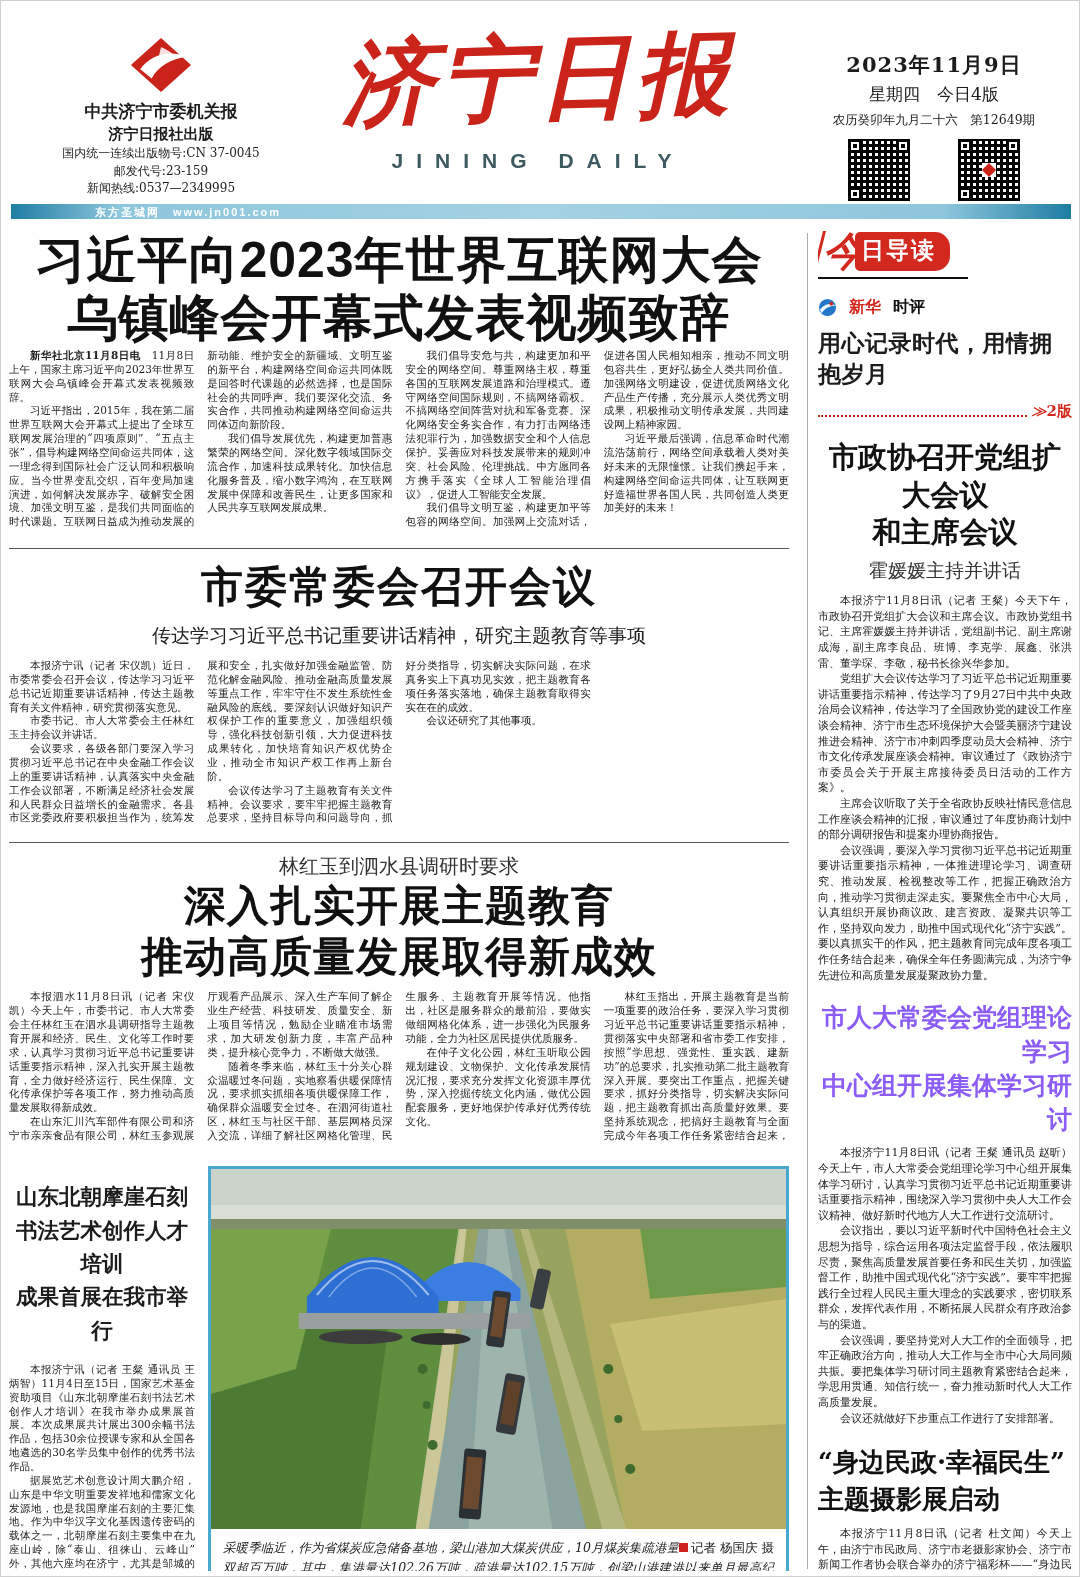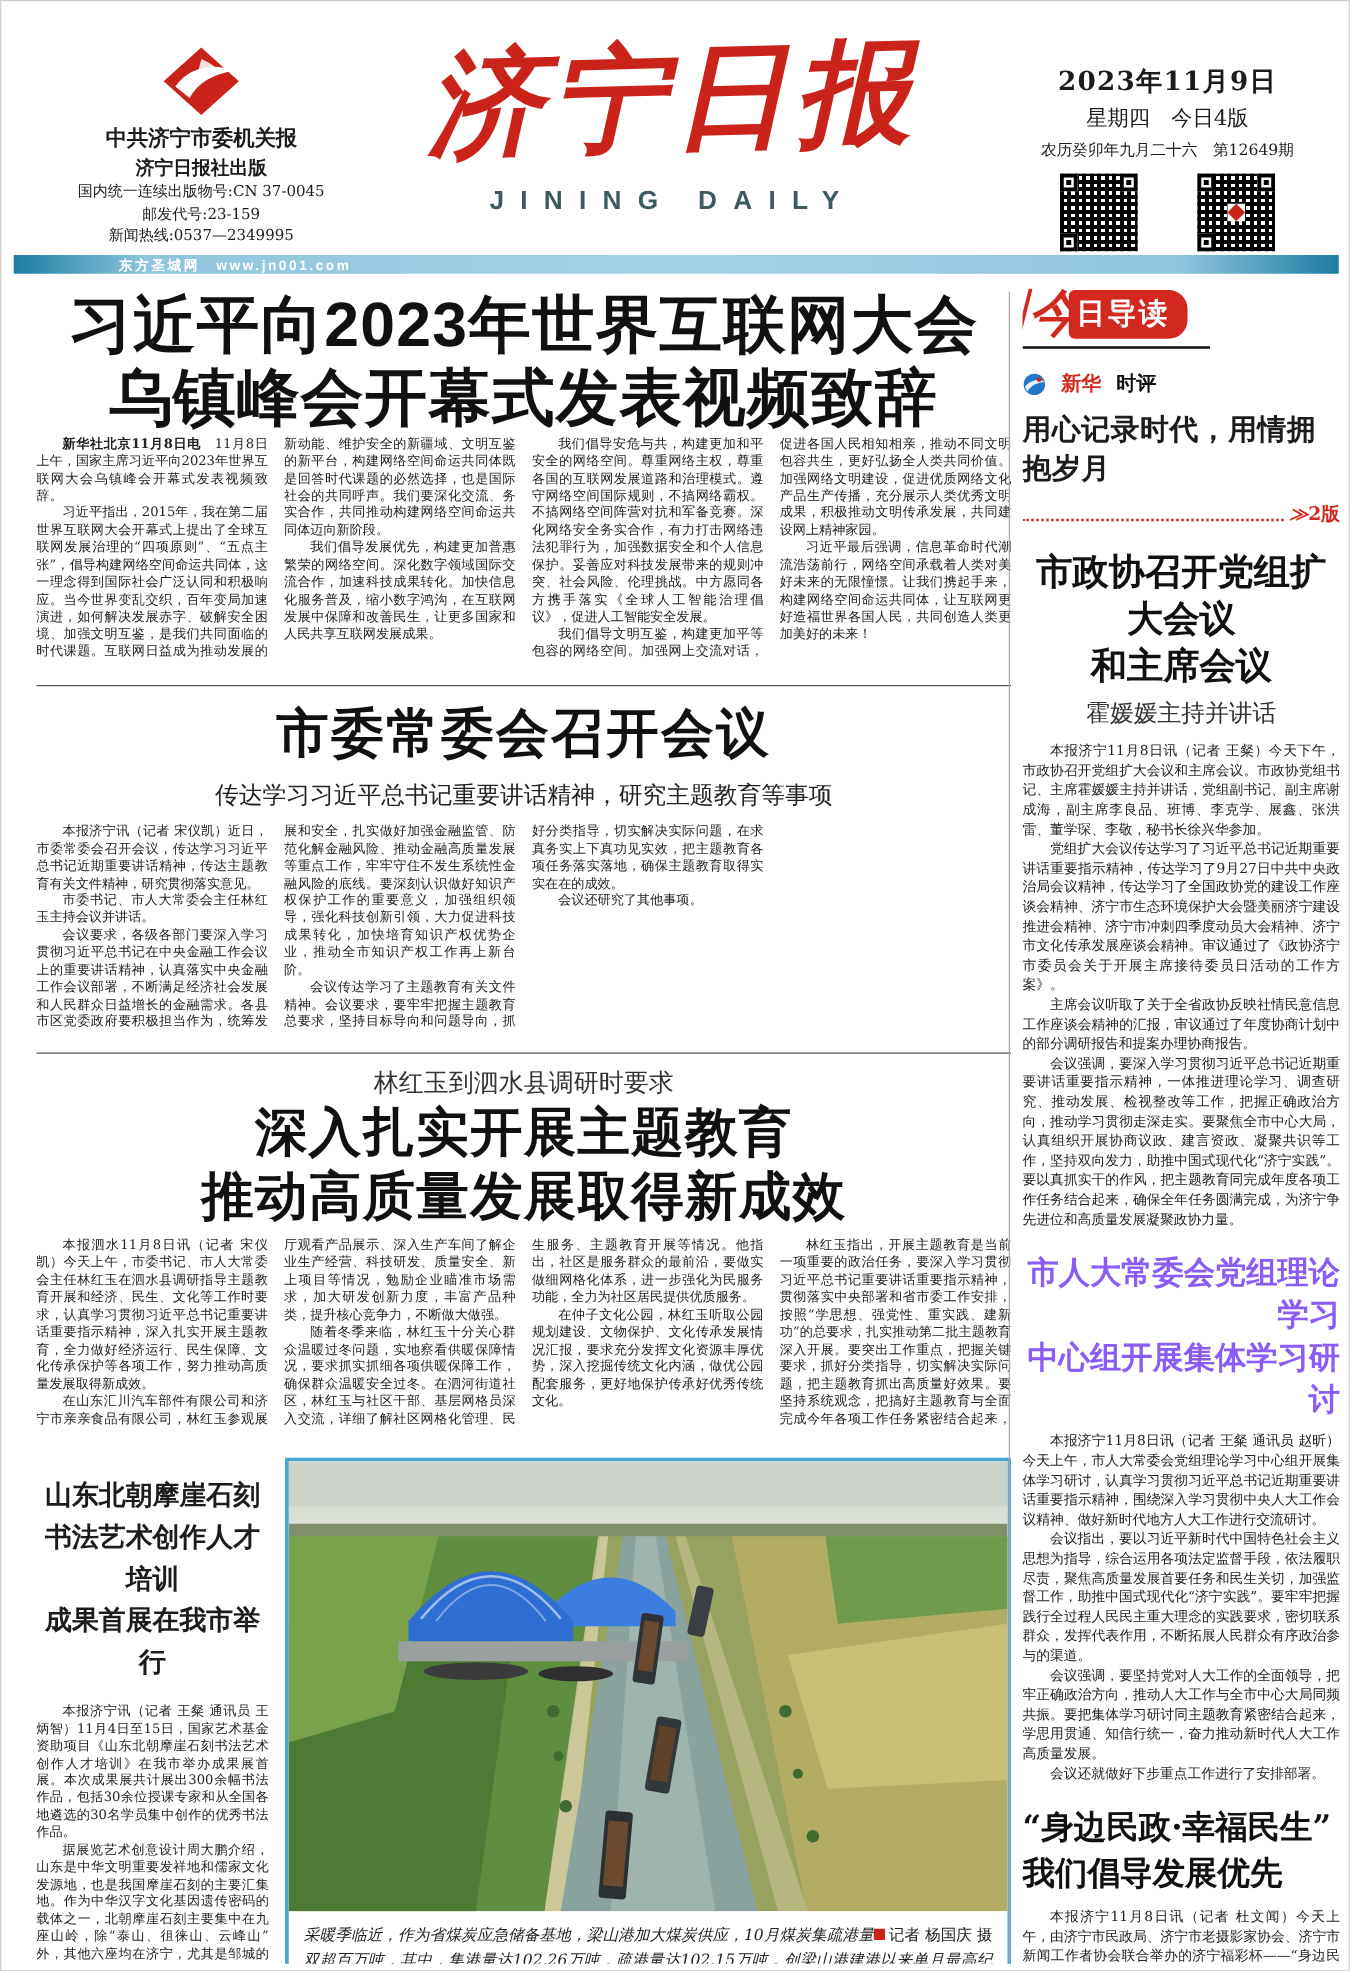--- a/index.html
+++ b/index.html
@@ -37,21 +37,21 @@
   .qr-center::after{content:"";position:absolute;inset:2px;background:#c9231a;transform:rotate(45deg);}
   .qr-label{font-size:10.5px;margin-top:4px;white-space:nowrap;}
 
   
   .site-bar{left:10px;top:203px;width:1060px;height:15px;
             background:linear-gradient(90deg,#1e7da2 0%,#8ec6dd 10%,#a5d2e4 50%,#8ec6dd 88%,#1e7da2 100%);}
   .site-bar span{position:absolute;left:84px;top:1px;font-size:11px;font-weight:bold;color:#fff;
                  font-family:"Liberation Sans",sans-serif;letter-spacing:2px;}
 
   
-  .main-left{left:28px;top:230px;width:780px;height:1340px;overflow:hidden;}
+  .main-left{left:8px;top:230px;width:780px;height:1340px;overflow:hidden;}
   .lead-hl{font-size:50px;line-height:1.16;text-align:center;letter-spacing:1px;color:#111;}
   .bodytext{font-size:10.5px;line-height:1.32;color:#222;}
   .bodytext p{text-indent:2em;text-align:justify;}
   .cols4{column-count:4;column-gap:13px;column-fill:auto;overflow:hidden;}
   .lead-body{height:190px;margin-top:2px;}
   .rule{border-top:1px solid #555;margin:9px 0 10px;}
   .s2-hl{font-size:42px;text-align:center;letter-spacing:2px;color:#111;}
   .s2-sub{font-size:19px;text-align:center;margin-top:8px;color:#222;
           font-family:"Liberation Sans",sans-serif;}
   .s2-body{height:174px;margin-top:10px;}
@@ -318,21 +318,21 @@
         <p>本报济宁11月8日讯（记者 王粲 通讯员 赵昕）今天上午，市人大常委会党组理论学习中心组开展集体学习研讨，认真学习贯彻习近平总书记近期重要讲话重要指示精神，围绕深入学习贯彻中央人大工作会议精神、做好新时代地方人大工作进行交流研讨。</p>
         <p>会议指出，要以习近平新时代中国特色社会主义思想为指导，综合运用各项法定监督手段，依法履职尽责，聚焦高质量发展首要任务和民生关切，加强监督工作，助推中国式现代化“济宁实践”。要牢牢把握践行全过程人民民主重大理念的实践要求，密切联系群众，发挥代表作用，不断拓展人民群众有序政治参与的渠道。</p>
         <p>会议强调，要坚持党对人大工作的全面领导，把牢正确政治方向，推动人大工作与全市中心大局同频共振。要把集体学习研讨同主题教育紧密结合起来，学思用贯通、知信行统一，奋力推动新时代人大工作高质量发展。</p>
         <p>会议还就做好下步重点工作进行了安排部署。</p>
       </div>
     </div>
 
     <div class="sb-art">
       <div class="sb-hl3">
         <div>“身边民政·幸福民生”</div>
-        <div>我们倡导发展优先</div>
+        <div>主题摄影展启动</div>
       </div>
       <div class="sb-body">
         <p>本报济宁11月8日讯（记者 杜文闻）今天上午，由济宁市民政局、济宁市老摄影家协会、济宁市新闻工作者协会联合举办的济宁福彩杯——“身边民政·幸福民生”主题摄影展举行启动仪式，并介绍活动具体方案。</p>
 
       </div>
     </div>
 
   </div>
 </div>
 

